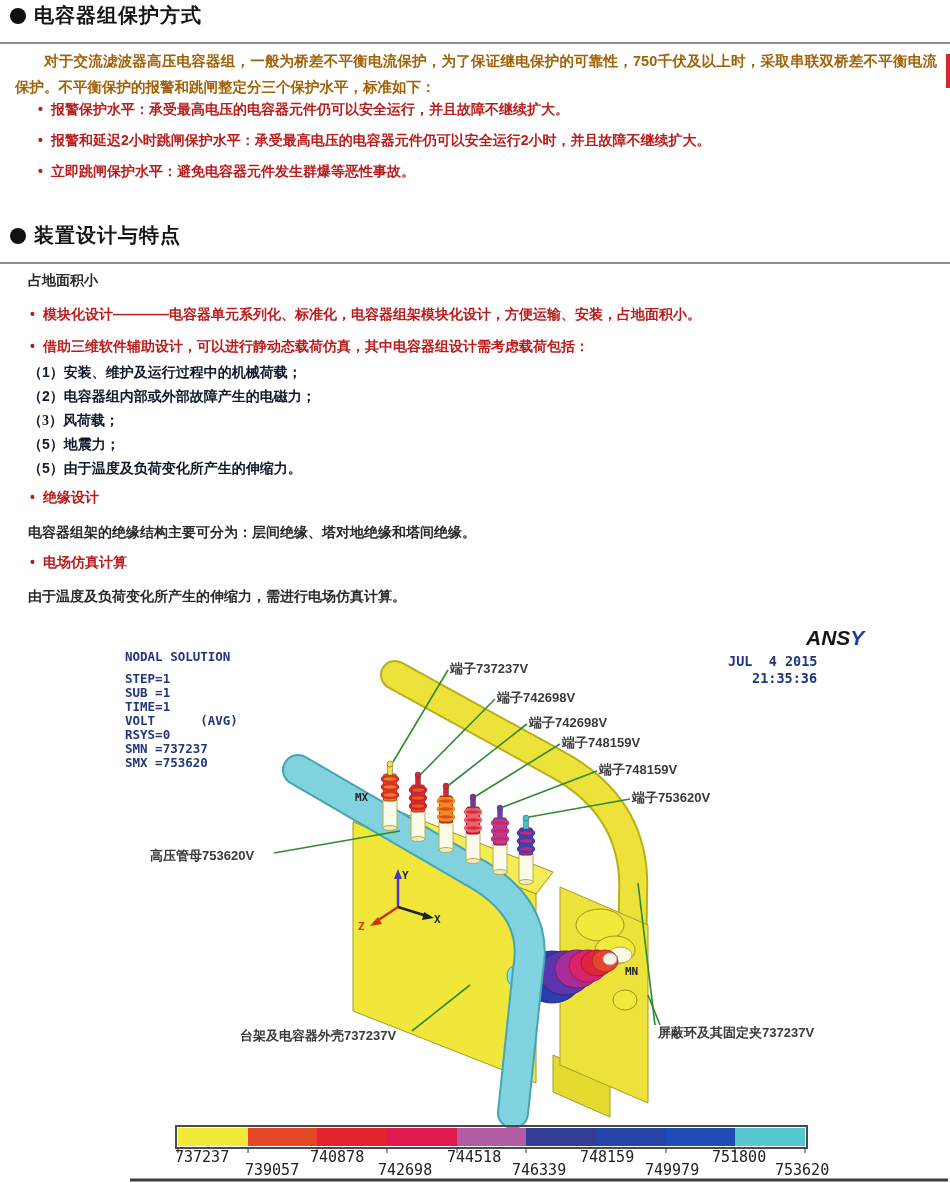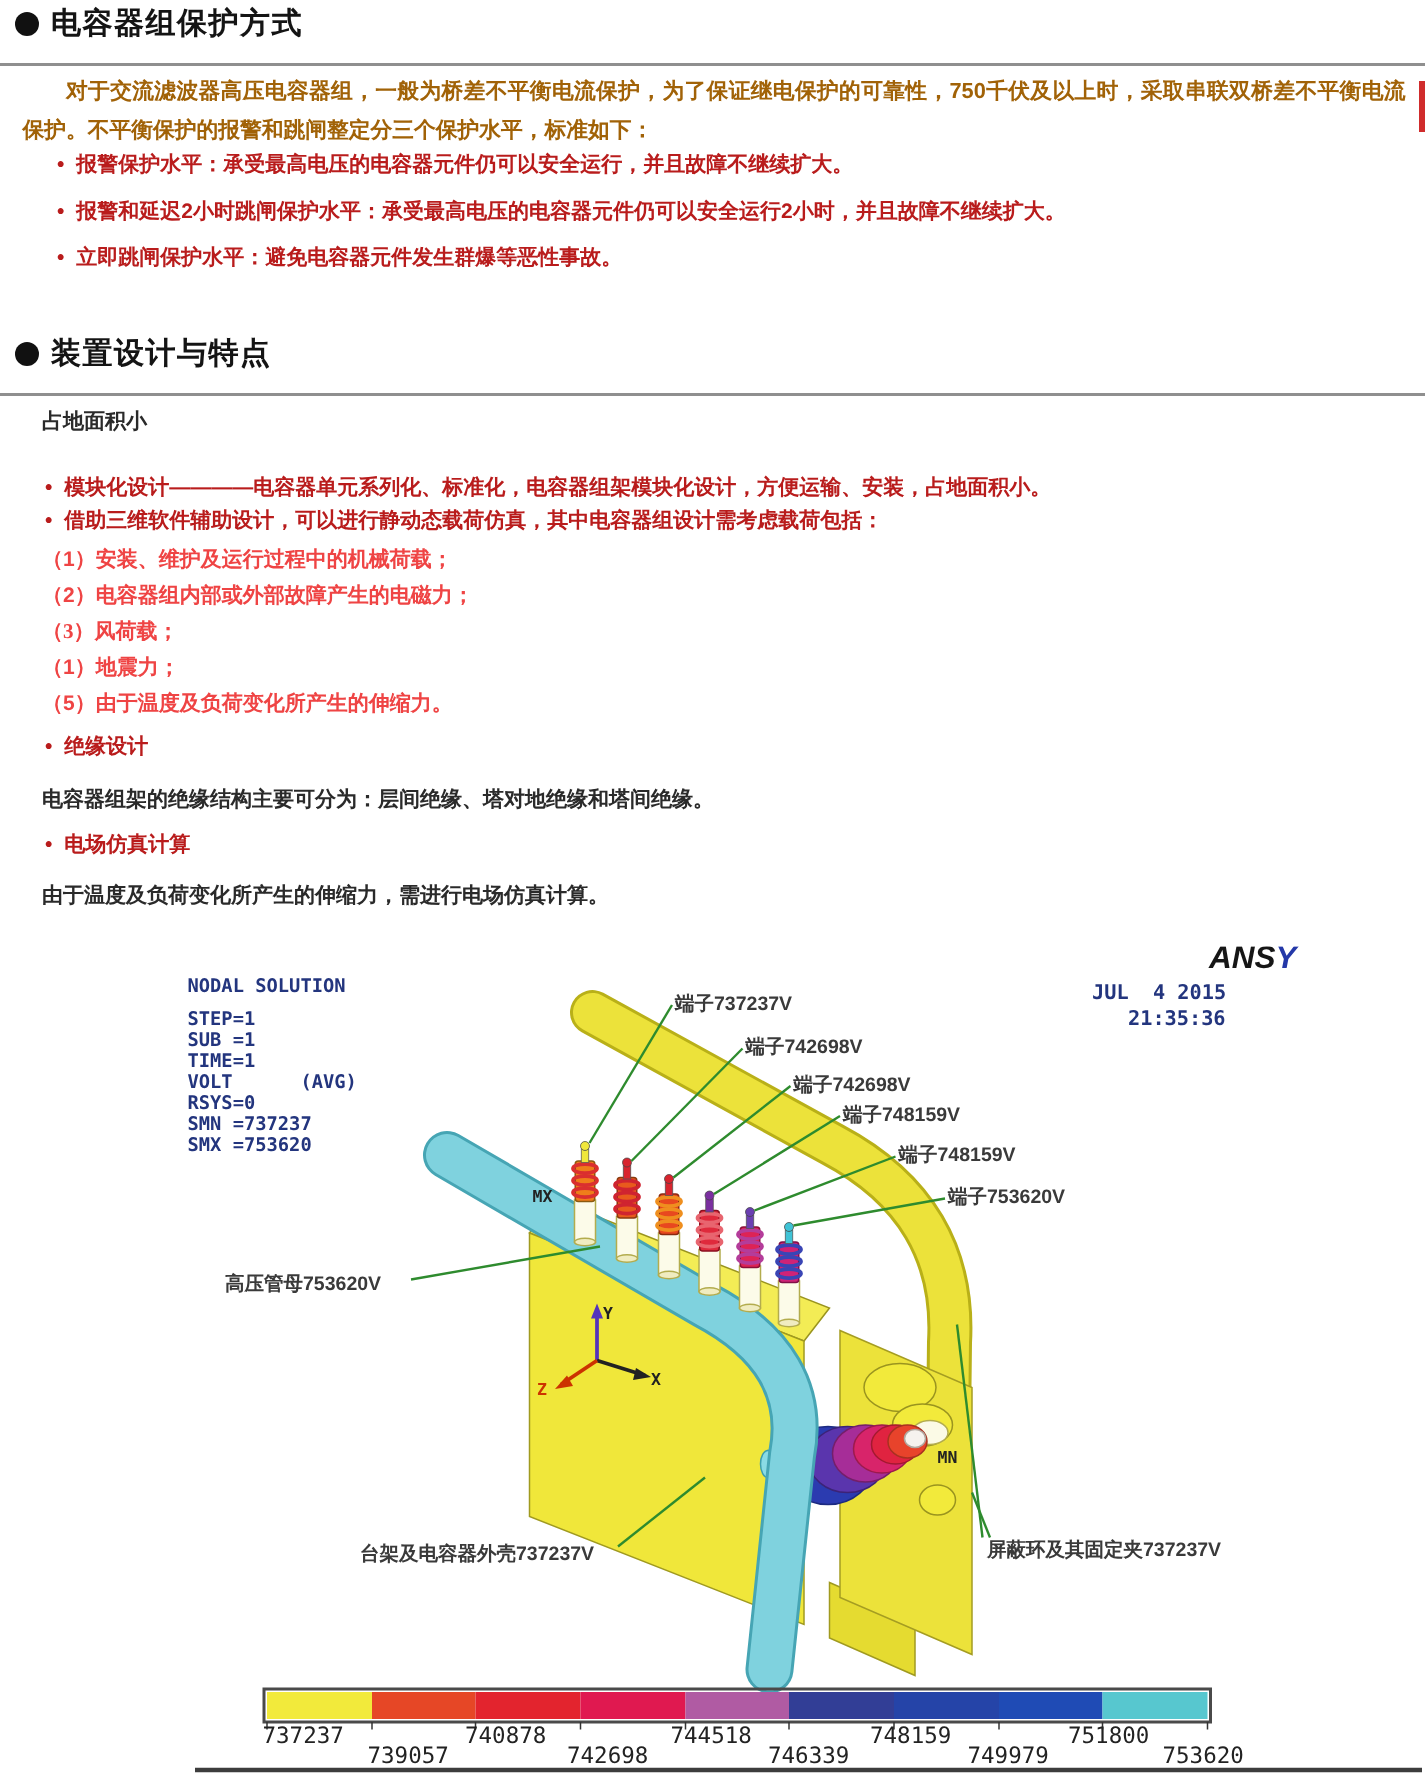--- a/index.html
+++ b/index.html
@@ -8,21 +8,21 @@
   
   .sec-head{position:absolute;left:0;width:950px;height:40px;border-bottom:2px solid #8f8f8f;}
   .sec-dot{position:absolute;left:10px;top:6px;width:16px;height:16px;border-radius:50%;background:#111;}
   .sec-title{position:absolute;left:34px;top:0px;font-size:20px;font-weight:bold;color:#141414;letter-spacing:1px;}
   
   .para{position:absolute;left:15px;width:922px;font-size:14.5px;line-height:26px;font-weight:bold;color:#a16207;text-align:justify;}
   .indent{text-indent:2em;display:block;}
   .bullet{position:absolute;left:38px;width:890px;font-size:14px;font-weight:bold;color:#b91c1c;}
   .bmark{margin-right:8px;}
   .plain{position:absolute;left:28px;width:900px;font-size:14px;font-weight:bold;color:#2a2a2a;}
-  .numitem{position:absolute;left:28px;width:900px;font-size:14px;font-weight:bold;color:#ef4444;}
+  .numitem{position:absolute;left:28px;width:900px;font-size:14px;font-weight:bold;color:#0f172a;}
   .edge-red{position:absolute;left:946px;top:54px;width:4px;height:34px;background:#d02c2c;}
   
   .fig{position:absolute;left:0;top:625px;width:950px;height:558px;}
   .ansys-info{font-family:"DejaVu Sans Mono","Liberation Mono",monospace;font-weight:bold;fill:#23357e;font-size:12.5px;white-space:pre;}
   .ansys-logo{font-family:"Liberation Sans",sans-serif;font-weight:bold;font-style:italic;font-size:21px;}
   .cn-label{font-family:"Liberation Sans","DejaVu Sans",sans-serif;font-weight:bold;font-size:13px;fill:#3a3a3a;}
   .marker{font-family:"DejaVu Sans Mono",monospace;font-weight:bold;font-size:11px;fill:#222;}
   .leader{stroke:#2e8b2e;stroke-width:1.6;fill:none;}
   .cb-num{font-family:"DejaVu Sans Mono","Liberation Mono",monospace;font-size:15px;fill:#222;}
 </style>
@@ -52,31 +52,31 @@
     <span class="bmark">•</span><span>立即跳闸保护水平：避免电容器元件发生群爆等恶性事故。</span>
   </div>
 
   <div class="sec-head" style="top:222px;">
     <div class="sec-dot"></div>
     <div class="sec-title">装置设计与特点</div>
   </div>
 
   <div class="plain" style="top:272px;">占地面积小</div>
 
-  <div class="bullet" style="top:316px;left:30px;">
+  <div class="bullet" style="top:306px;left:30px;">
     <span class="bmark">•</span><span>模块化设计————电容器单元系列化、标准化，电容器组架模块化设计，方便运输、安装，占地面积小。</span>
   </div>
   <div class="bullet" style="top:338px;left:30px;">
     <span class="bmark">•</span><span>借助三维软件辅助设计，可以进行静动态载荷仿真，其中电容器组设计需考虑载荷包括：</span>
   </div>
 
   <div class="numitem" style="top:364px;">（1）安装、维护及运行过程中的机械荷载；</div>
   <div class="numitem" style="top:388px;">（2）电容器组内部或外部故障产生的电磁力；</div>
   <div class="numitem" style="top:412px;font-family:Liberation Serif, serif;">（3）风荷载；</div>
-  <div class="numitem" style="top:436px;">（1）地震力；</div>
+  <div class="numitem" style="top:436px;">（5）地震力；</div>
   <div class="numitem" style="top:460px;">（5）由于温度及负荷变化所产生的伸缩力。</div>
 
   <div class="bullet" style="top:489px;left:30px;">
     <span class="bmark">•</span><span>绝缘设计</span>
   </div>
   <div class="plain" style="top:524px;">电容器组架的绝缘结构主要可分为：层间绝缘、塔对地绝缘和塔间绝缘。</div>
 
   <div class="bullet" style="top:554px;left:30px;">
     <span class="bmark">•</span><span>电场仿真计算</span>
   </div>

